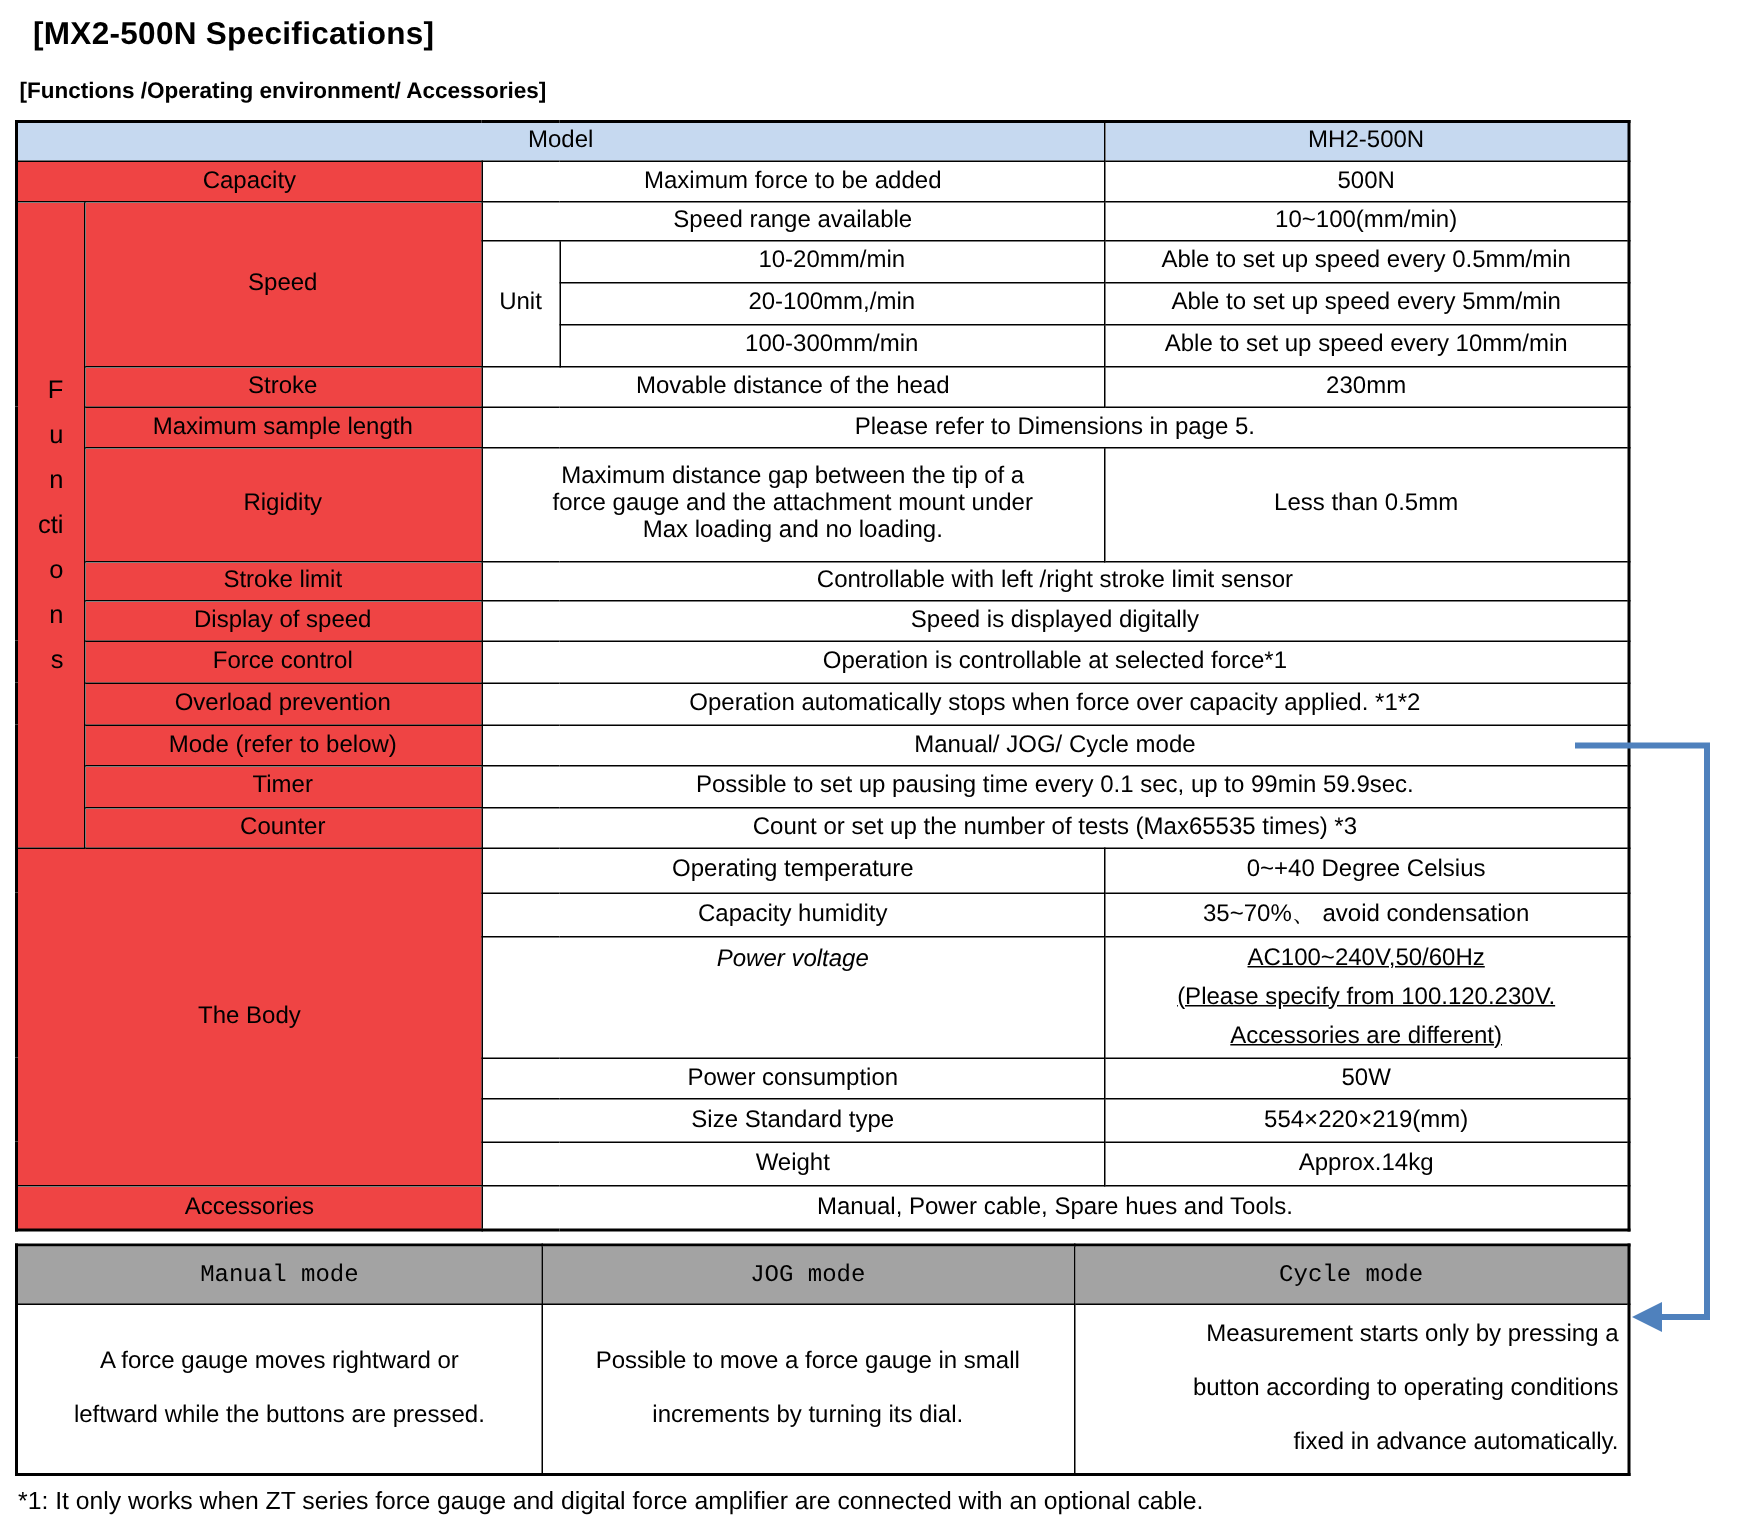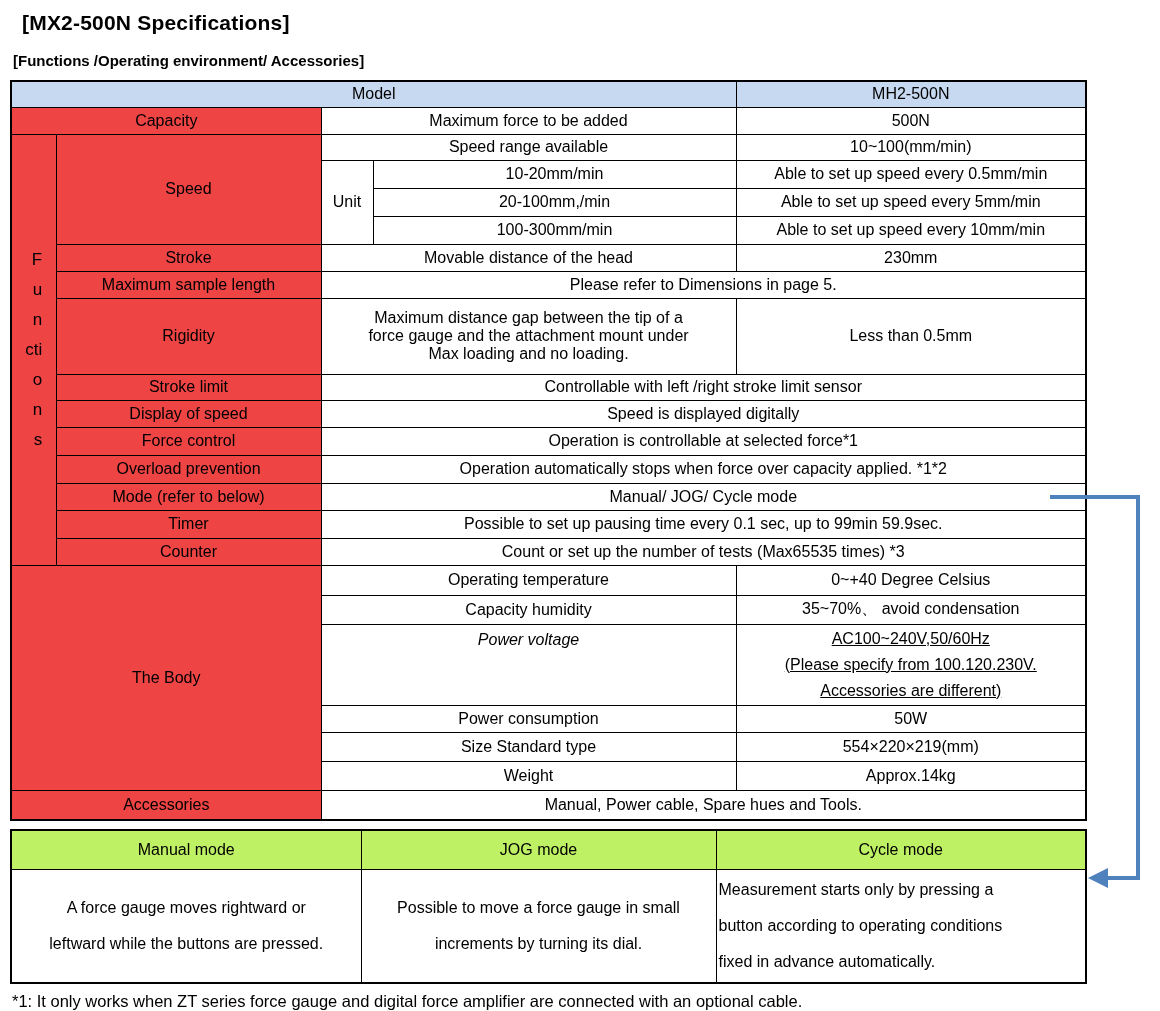--- a/index.html
+++ b/index.html
@@ -25,23 +25,23 @@
   .pre{white-space:pre-line;}
   .vtext{
     width:17px;margin:0 auto;word-break:break-all;line-height:30px;
     font-size:17px;text-align:right;
   }
   .mode-table{width:1075px;border:2px solid #000;margin-top:8px;}
   .mode-table td{
     border:1px solid #000;text-align:center;vertical-align:middle;
     font-size:16px;padding:2px 6px;overflow:hidden;
   }
-  .mode-hdr{background:#bef264;font-size:17px;height:34px;}
+  .mode-hdr{background:#a3a3a3;font-size:17px;height:34px;font-family:Liberation Mono, monospace;}
   .mode-body{height:104px;line-height:36px;white-space:pre-line;}
-  .mode-body.left{text-align:left;padding-left:2px;vertical-align:middle;}
+  .mode-body.left{text-align:right;padding-left:30px;vertical-align:middle;}
   .footnotes{margin:6px 0 0 12px;font-size:16.5px;line-height:23px;}
   .arrow-overlay{position:absolute;left:1030px;top:478px;width:126px;height:420px;pointer-events:none;}
 </style>
 </head>
 <body>
 
 <div class="page-title">[MX2-500N Specifications]</div>
 <div class="page-subtitle">[Functions /Operating environment/ Accessories]</div>
 
 <table class="spec-table">

